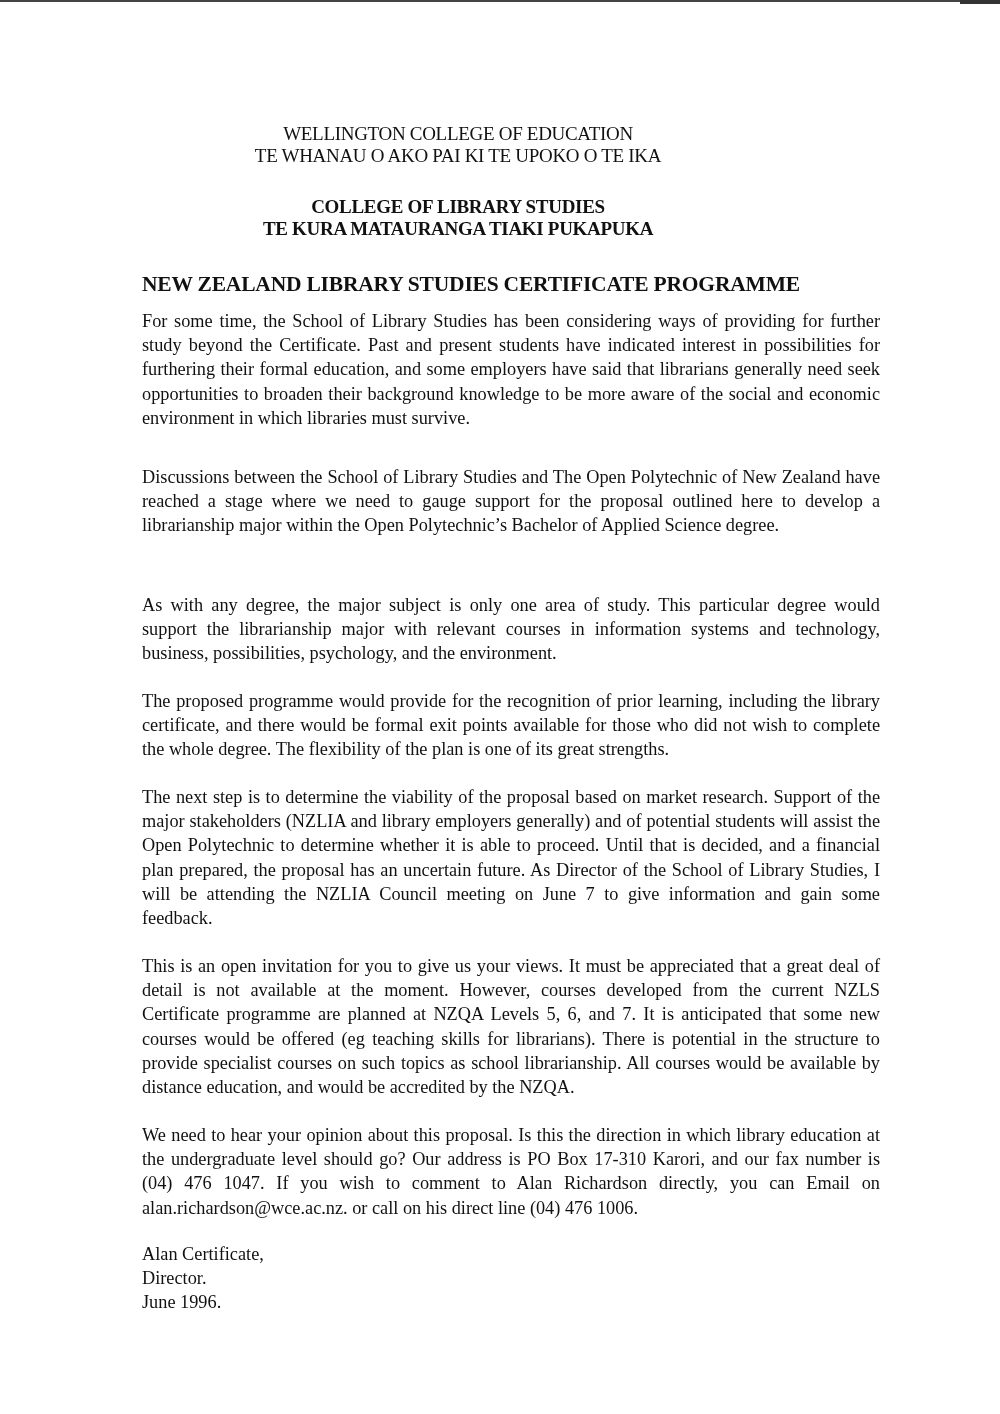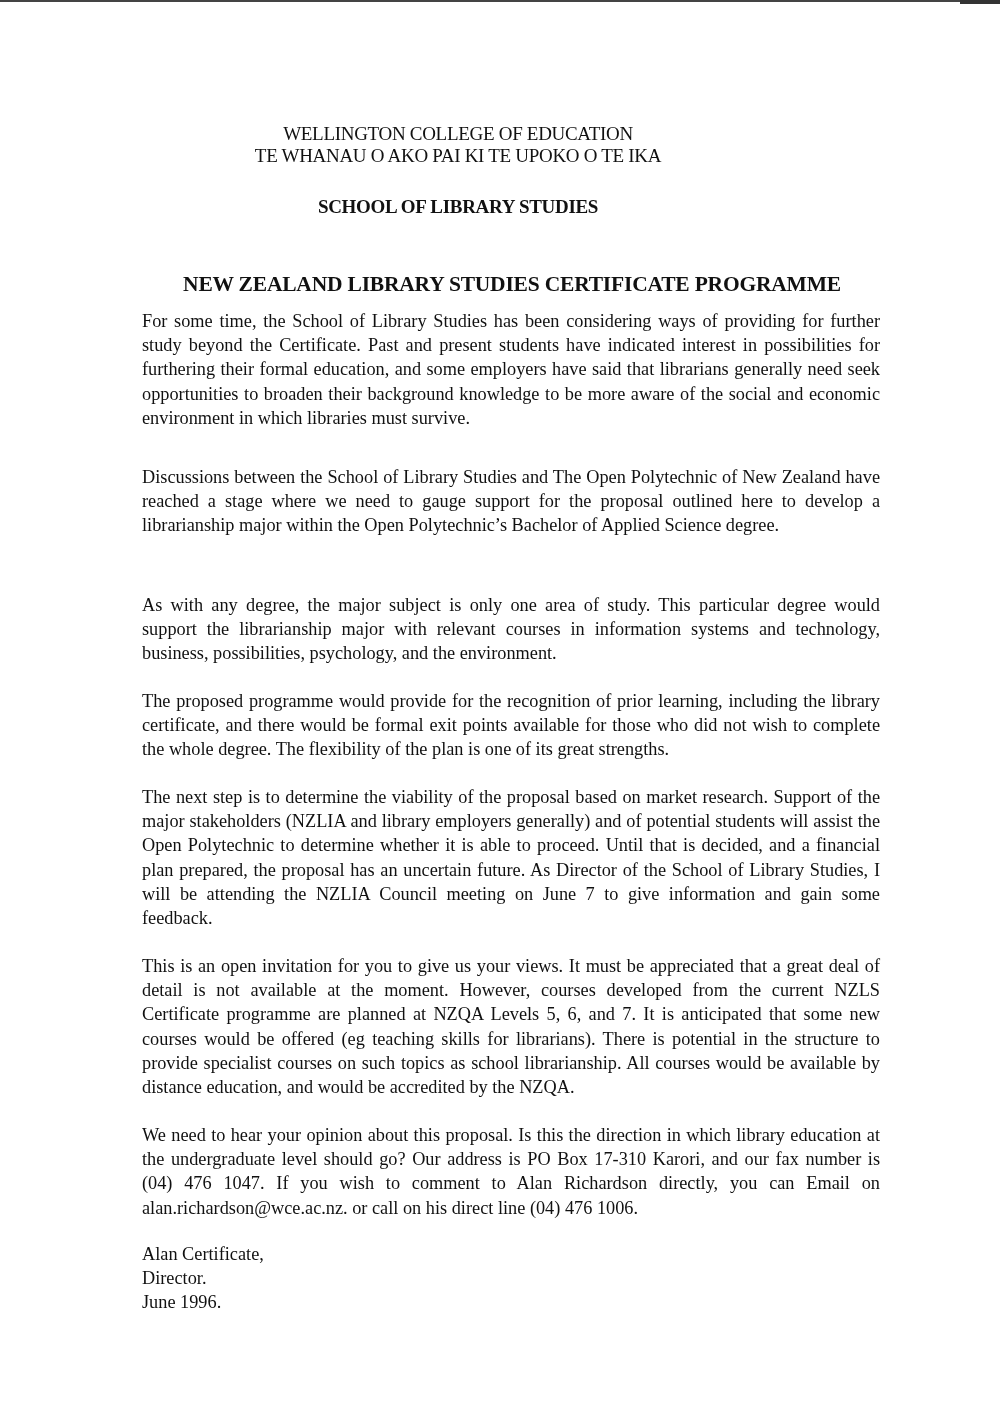--- a/index.html
+++ b/index.html
@@ -6,21 +6,21 @@
   body {
     width: 1000px; height: 1414px; position: relative; overflow: hidden;
     font-family: "Liberation Serif", "DejaVu Serif", serif; color: #111;
   }
   .scan-edge { position: absolute; left: 0; top: 0; width: 1000px; height: 2px; background: #444; }
   .scan-edge-r { position: absolute; right: 0; top: 0; width: 40px; height: 4px; background: #333; }
   .header { position: absolute; left: 0; width: 916px; text-align: center; font-size: 19px; line-height: 22px; }
   .h1 { top: 123px; }
   .h1 div, .h2 div { letter-spacing: -0.3px; }
   .h2 { top: 196px; font-weight: bold; }
-  .title { position: absolute; left: 142px; width: 740px; top: 272px; text-align: center; font-size: 21.5px; font-weight: bold; letter-spacing: -0.2px; }
+  .title { position: absolute; left: 142px; width: 740px; top: 272px; text-align: left; font-size: 21.5px; font-weight: bold; letter-spacing: -0.2px; }
   .body { position: absolute; left: 142px; width: 738px; font-size: 18.3px; line-height: 24.2px; text-align: justify; }
   .body p { margin: 0; }
   .p1 { top: 309px; }
   .p2 { top: 465px; }
   .p3 { top: 593px; }
   .p4 { top: 689px; }
   .p5 { top: 785px; }
   .p6 { top: 954px; }
   .p7 { top: 1123px; }
   .sig { position: absolute; left: 142px; top: 1242px; font-size: 18.3px; line-height: 24.2px; }
@@ -31,21 +31,22 @@
 
 <div class="scan-edge"></div>
 <div class="scan-edge-r"></div>
 
 <div class="header h1">
   <div>WELLINGTON COLLEGE OF EDUCATION</div>
   <div>TE WHANAU O AKO PAI KI TE UPOKO O TE IKA</div>
 </div>
 
 <div class="header h2">
-  <div>SCHOOL OF LIBRARY STUDIES</div>
+  <div>COLLEGE OF LIBRARY STUDIES</div>
+  <div>TE KURA MATAURANGA TIAKI PUKAPUKA</div>
 </div>
 
 <div class="title">NEW ZEALAND LIBRARY STUDIES CERTIFICATE PROGRAMME</div>
 
 <div class="body p1">
     <p>For some time, the School of Library Studies has been considering ways of providing for further study beyond the Certificate. Past and present students have indicated interest in possibilities for furthering their formal education, and some employers have said that librarians generally need seek opportunities to broaden their background knowledge to be more aware of the social and economic environment in which libraries must survive.</p>
   </div>
 <div class="body p2">
     <p>Discussions between the School of Library Studies and The Open Polytechnic of New Zealand have reached a stage where we need to gauge support for the proposal outlined here to develop a librarianship major within the Open Polytechnic’s Bachelor of Applied Science degree.</p>
   </div>

